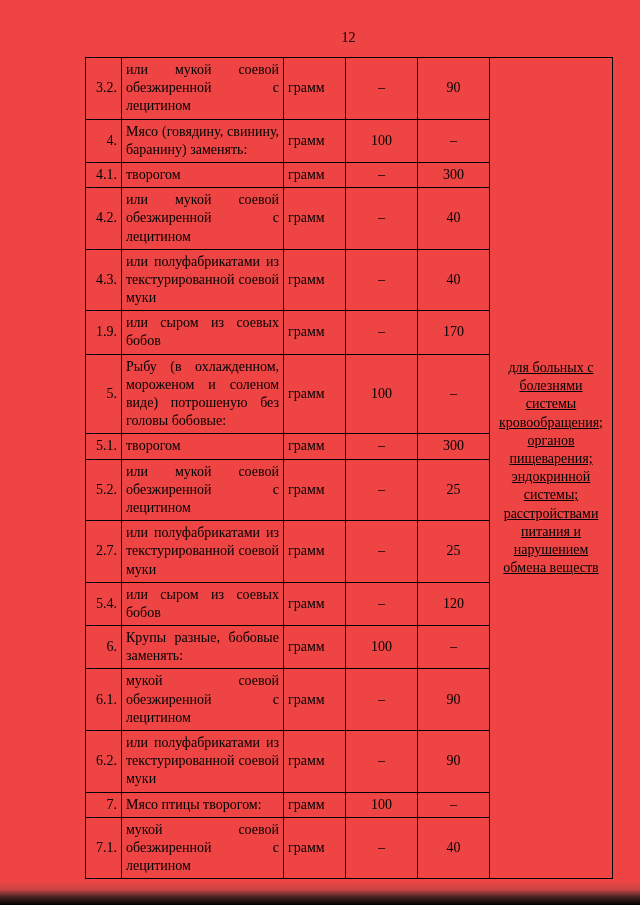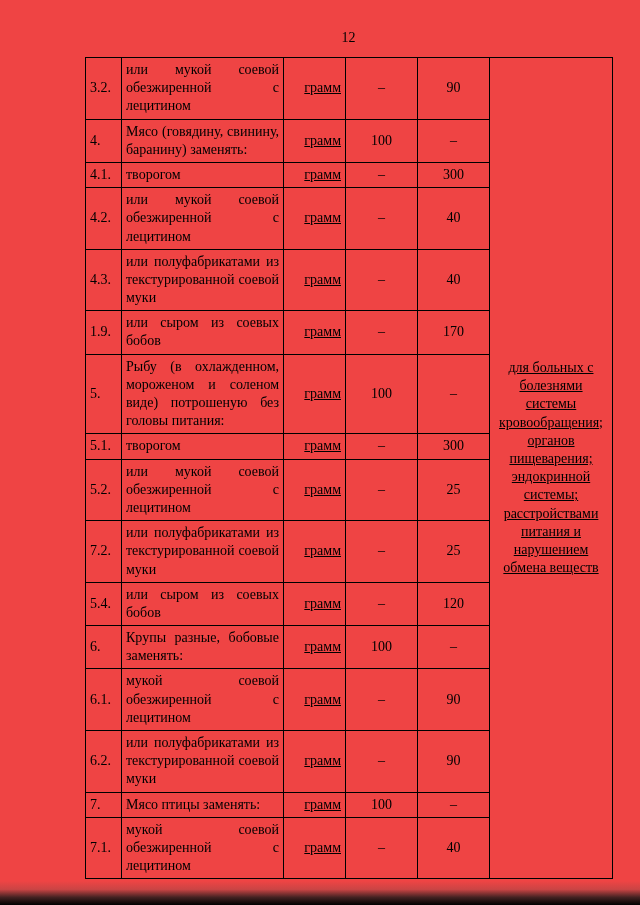--- a/index.html
+++ b/index.html
@@ -31,23 +31,23 @@
     width: 527px;
     font-size: 14px;
   }
   table.subst td {
     border: 1px solid #000;
     vertical-align: middle;
     padding: 3px 4px;
     line-height: 1.3;
     overflow: hidden;
   }
-  td.num  { text-align: left; padding-left: 5px; }
+  td.num  { text-align: right; padding-left: 5px; }
   td.desc { text-align: justify; }
-  td.unit { text-align: right; text-decoration: underline; }
+  td.unit { text-align: left; }
   td.qty  { text-align: center; }
   td.sub  { text-align: center; }
   td.notes {
     text-align: center;
     vertical-align: middle;
     padding: 4px 5px;
     line-height: 1.32;
     text-decoration: underline;
   }
   .scan-edge {
@@ -119,41 +119,41 @@
         </tr>
         <tr>
           <td class="num">1.9.</td>
           <td class="desc">или сыром из соевых бобов</td>
           <td class="unit">грамм</td>
           <td class="qty">–</td>
           <td class="sub">170</td>
         </tr>
         <tr>
           <td class="num">5.</td>
-          <td class="desc">Рыбу (в охлажденном, мороженом и соленом виде) потрошеную без головы питания:</td>
+          <td class="desc">Рыбу (в охлажденном, мороженом и соленом виде) потрошеную без головы бобовые:</td>
           <td class="unit">грамм</td>
           <td class="qty">100</td>
           <td class="sub">–</td>
         </tr>
         <tr>
           <td class="num">5.1.</td>
           <td class="desc">творогом</td>
           <td class="unit">грамм</td>
           <td class="qty">–</td>
           <td class="sub">300</td>
         </tr>
         <tr>
           <td class="num">5.2.</td>
           <td class="desc">или мукой соевой обезжиренной с лецитином</td>
           <td class="unit">грамм</td>
           <td class="qty">–</td>
           <td class="sub">25</td>
         </tr>
         <tr>
-          <td class="num">7.2.</td>
+          <td class="num">2.7.</td>
           <td class="desc">или полуфабрикатами из текстурированной соевой муки</td>
           <td class="unit">грамм</td>
           <td class="qty">–</td>
           <td class="sub">25</td>
         </tr>
         <tr>
           <td class="num">5.4.</td>
           <td class="desc">или сыром из соевых бобов</td>
           <td class="unit">грамм</td>
           <td class="qty">–</td>
@@ -175,21 +175,21 @@
         </tr>
         <tr>
           <td class="num">6.2.</td>
           <td class="desc">или полуфабрикатами из текстурированной соевой муки</td>
           <td class="unit">грамм</td>
           <td class="qty">–</td>
           <td class="sub">90</td>
         </tr>
         <tr>
           <td class="num">7.</td>
-          <td class="desc">Мясо птицы заменять:</td>
+          <td class="desc">Мясо птицы творогом:</td>
           <td class="unit">грамм</td>
           <td class="qty">100</td>
           <td class="sub">–</td>
         </tr>
         <tr>
           <td class="num">7.1.</td>
           <td class="desc">мукой соевой обезжиренной с лецитином</td>
           <td class="unit">грамм</td>
           <td class="qty">–</td>
           <td class="sub">40</td>

